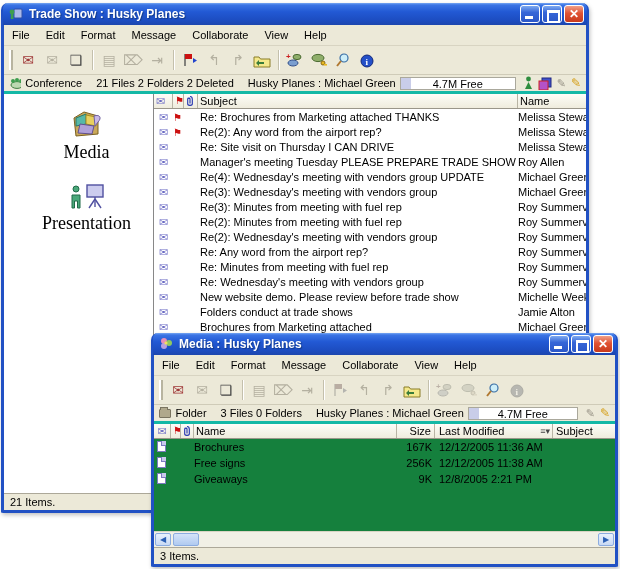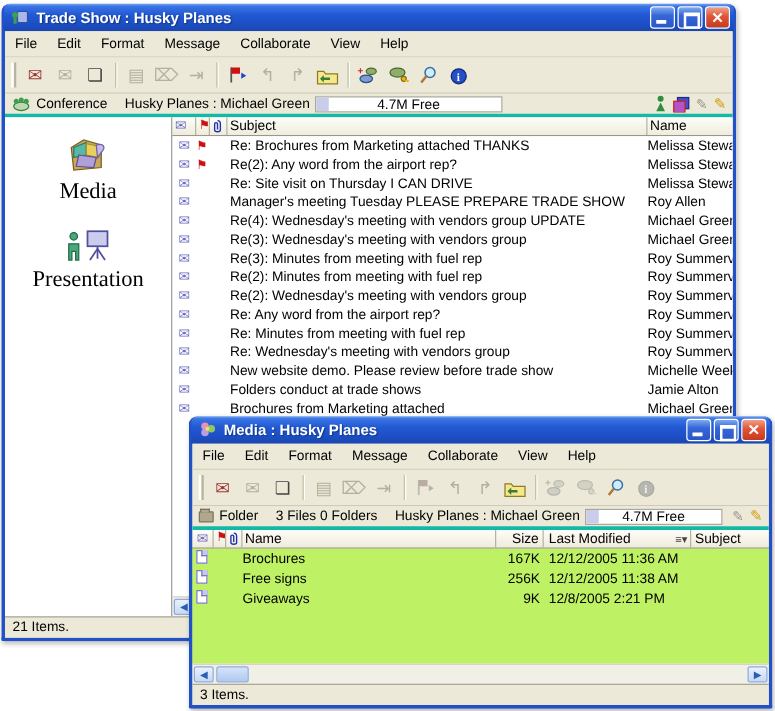--- a/index.html
+++ b/index.html
@@ -48,21 +48,21 @@
   .freebar .txt { position:relative; }
   .info-icons { margin-left:auto; display:flex; align-items:center; gap:5px; }
 
   .statusbar { height:17px; flex:0 0 17px; background:#ECE9D8; border-top:1px solid #aca899;
                display:flex; align-items:center; padding-left:6px; }
 
   
   #tradeshow { left:1px; top:3px; width:588px; height:510px; }
   .content { flex:1; display:flex; min-height:0; background:#fff; }
   .sidebar { width:134px; flex:0 0 134px; background:#fff; border-right:1px solid #888;
-             display:flex; flex-direction:column; align-items:center; padding-top:14px; }
+             display:flex; flex-direction:column; padding-top:14px;margin-left:16px; }
   .side-item { display:flex; flex-direction:column; align-items:center; margin-bottom:18px; cursor:default; }
   .side-label { font-family:"Liberation Serif", serif; font-size:18px; margin-top:2px; }
 
   .listpane { flex:1; display:flex; flex-direction:column; min-width:0; }
   .list-head { display:flex; flex:0 0 15px; height:15px;
                background:linear-gradient(180deg,#fdfdf8,#efecdd); border-bottom:1px solid #9a968a; }
   .hcell { border-right:1px solid #b8b4a4; display:flex; align-items:center; padding:0 2px; overflow:hidden; }
   .rows { flex:1; overflow:hidden; background:#fff; }
   .msg-row { display:flex; height:15px; align-items:center; }
   .col-env { width:19px; flex:0 0 19px; text-align:center; }
@@ -79,21 +79,21 @@
             border:1px solid #8cace0; border-radius:2px; color:#2b5fb4; font-size:8px;
             line-height:11px; text-align:center; }
   .sc-thumb { width:26px; height:13px; background:linear-gradient(180deg,#d5e3f9,#b0caf0);
               border:1px solid #8cace0; border-radius:2px; margin-left:2px; }
   .sc-track { flex:1; }
 
   
   #media { left:151px; top:333px; width:467px; height:234px; }
   .m-head { display:flex; flex:0 0 15px; height:15px;
             background:linear-gradient(180deg,#fdfdf8,#efecdd); border-bottom:1px solid #9a968a; }
-  .m-rows { flex:1; background:#bef264; overflow:hidden; }
+  .m-rows { flex:1; background:#15803d; overflow:hidden; }
   .file-row { display:flex; height:16px; align-items:center; }
   .mc-ic { width:40px; flex:0 0 40px; padding-left:3px; }
   .mc-name { flex:1; overflow:hidden; white-space:nowrap; }
   .mc-size { width:38px; flex:0 0 38px; text-align:right; padding-right:3px; }
   .mc-mod { width:118px; flex:0 0 118px; padding-left:4px; overflow:hidden; white-space:nowrap; }
   .mc-subj { width:62px; flex:0 0 62px; padding-left:3px; }
   .doc-ic { display:inline-block; width:9px; height:11px; background:#fff; border:1px solid #7a7ac0;
             position:relative; }
   .doc-ic::after { content:""; position:absolute; right:-1px; top:-1px; width:4px; height:4px;
                    background:#c8c8ec; border-left:1px solid #7a7ac0; border-bottom:1px solid #7a7ac0; }
@@ -203,20 +203,21 @@
   </div>
 
   <div class="infobar">
     <svg width="16" height="13" style="margin-right:4px">
         <ellipse cx="8" cy="8" rx="6" ry="3.4" fill="#bcd8b0" stroke="#3e7d3e"></ellipse>
         <circle cx="4" cy="4" r="2" fill="#3e9d4e"></circle>
         <circle cx="8" cy="3" r="2" fill="#3e9d4e"></circle>
         <circle cx="12" cy="4" r="2" fill="#3e9d4e"></circle>
       </svg>
     <span class="sp">Conference</span>
+    <span class="sp">21 Files 2 Folders 2 Deleted</span>
     <span>Husky Planes : Michael Green</span>
     <span class="freebar">
       <span class="fill"></span>
       <span class="txt">4.7M Free</span>
     </span>
     <span class="info-icons">
       <svg width="9" height="14">
           <circle cx="4.5" cy="3" r="2.4" fill="#2e8d3e"></circle>
           <path d="M1 13 L4.5 6 L8 13 z" fill="#2e8d3e"></path>
         </svg>

